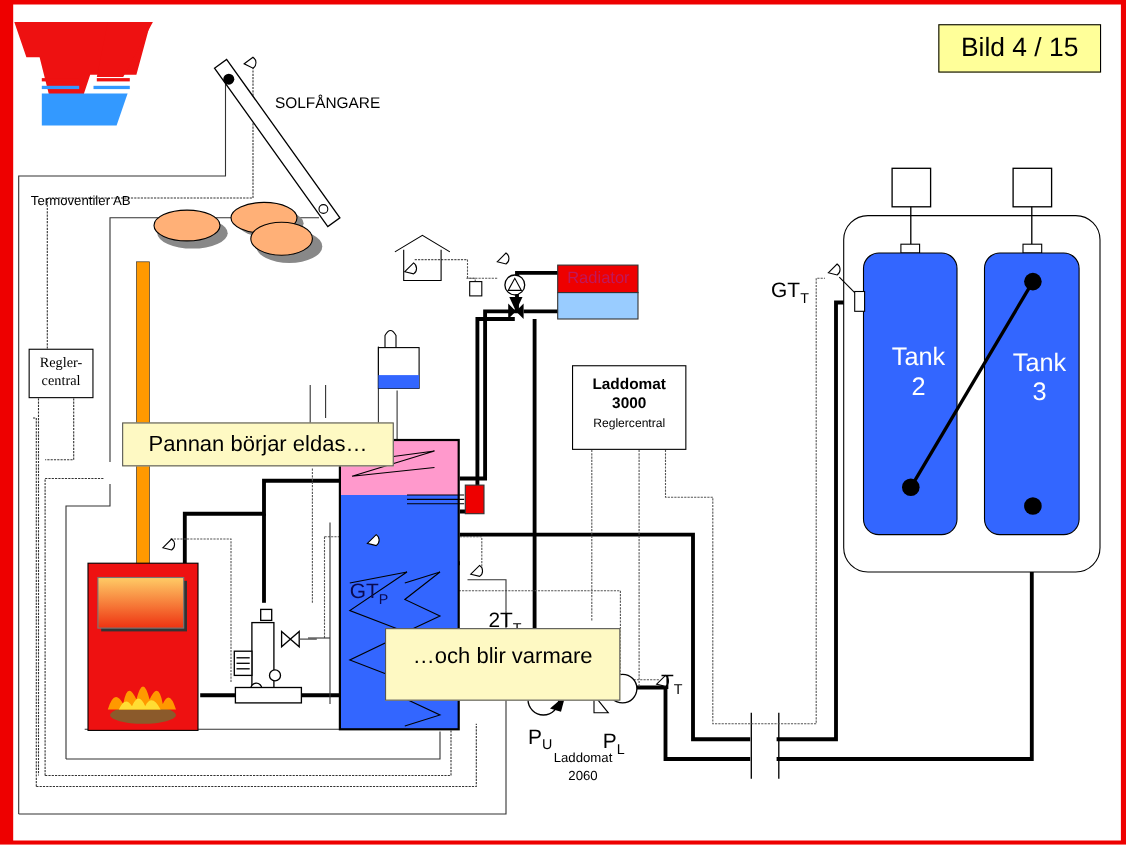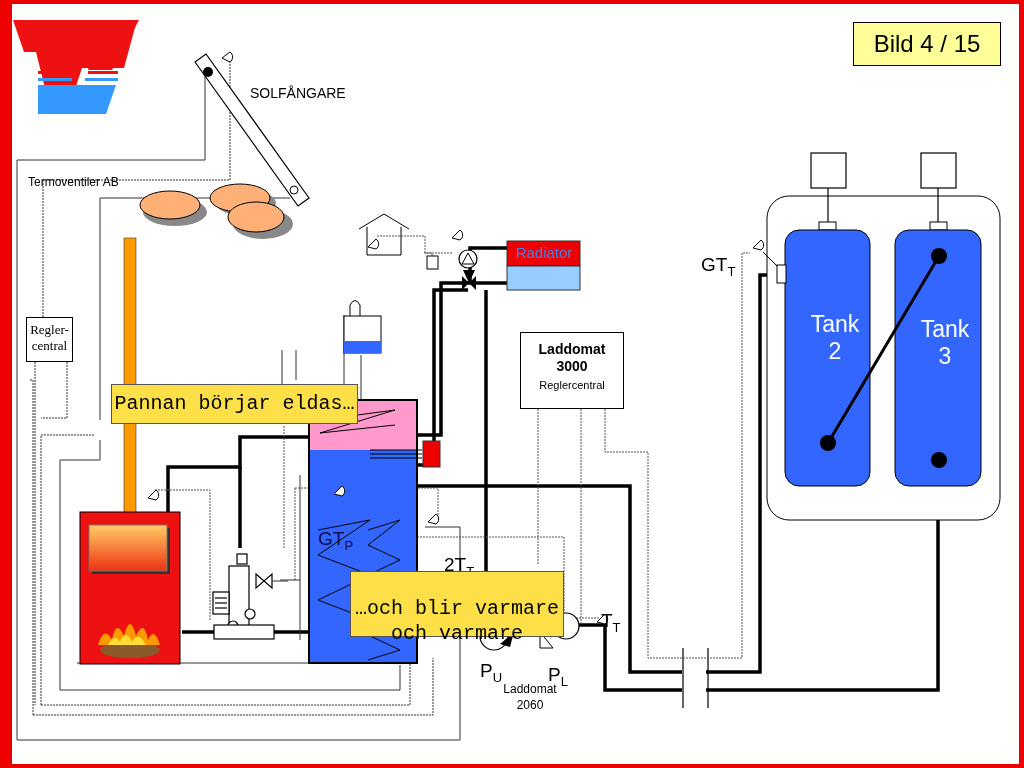--- a/index.html
+++ b/index.html
@@ -3,25 +3,25 @@
 <meta charset="utf-8">
 <style>
   html, body { margin: 0; padding: 0; background: #ffffff; }
   body { width: 1024px; height: 768px; position: relative; overflow: hidden; font-family: "Liberation Sans", sans-serif; }
   .frame { position: absolute; left: 0; top: 0; width: 1024px; height: 768px; box-sizing: border-box; border: 12px solid #ee0000; border-top-width: 4px; border-left-width: 12px; border-right-width: 5px; border-bottom-width: 4px; pointer-events: none; }
   svg.diagram { position: absolute; left: 0; top: 0; }
   .lbl { position: absolute; white-space: nowrap; color: #000; }
   .logo-text { left: 28px; top: 132px; font-size: 12px; font-weight: normal; margin-top: 43px; }
   .solf { left: 250px; top: 85px; font-size: 14px; font-weight: normal; }
   .slide-no { position: absolute; left: 853px; top: 22px; width: 148px; height: 44px; background: #ffff99; border: 1px solid #000; box-sizing: border-box; font-size: 24px; display: flex; align-items: center; justify-content: center; text-align: center; }
-  .regler { position: absolute; left: 26px; top: 317px; width: 47px; height: 45px; border: 1px solid #000; box-sizing: border-box; background: #fff; font-family: "Liberation Serif", serif; font-size: 13px; line-height: 16px; text-align: center; padding-top: 4px; }
-  .callout { position: absolute; background: #fde047; border: 1px solid #555; box-sizing: border-box; color: #000; text-align: center; font-family: Liberation Mono, monospace; }
+  .regler { position: absolute; left: 26px; top: 317px; width: 59px; height: 45px; border: 1px solid #000; box-sizing: border-box; background: #fff; font-family: "Liberation Serif", serif; font-size: 13px; line-height: 16px; text-align: center; padding-top: 4px; }
+  .callout { position: absolute; background: #fef9c3; border: 1px solid #555; box-sizing: border-box; color: #000; text-align: center; }
   .callout-1 { left: 111px; top: 384px; width: 247px; height: 40px; font-size: 20px; line-height: 38px; }
-  .callout-2 { left: 350px; top: 571px; width: 214px; height: 66px; font-size: 20px; line-height: 25px; padding-top: 24px; }
-  .radiator-lbl { position: absolute; left: 508px; top: 244px; width: 72px; color: #3b82f6; font-size: 15px; text-align: center; }
+  .callout-2 { left: 350px; top: 571px; width: 214px; height: 66px; font-size: 20px; line-height: 25px; padding-top: 13px; }
+  .radiator-lbl { position: absolute; left: 508px; top: 244px; width: 72px; color: #be185d; font-size: 15px; text-align: center; }
   .ladd3000 { position: absolute; left: 520px; top: 332px; width: 104px; height: 77px; border: 1.5px solid #000; box-sizing: border-box; background: #fff; text-align: center; }
   .ladd3000 .t1 { font-size: 14px; font-weight: bold; line-height: 17px; margin-top: 8px; }
   .ladd3000 .t2 { font-size: 11px; margin-top: 4px; }
   .tank-lbl { position: absolute; color: #fff; font-size: 23px; text-align: center; line-height: 27px; width: 98px; }
   .sens { position: absolute; font-size: 19px; color: #000; margin-top: 16px; }
   .sens sub { font-size: 13px; vertical-align: -5px; }
   .sens.blue { color: #0a0a50; }
   .ladd5030 { position: absolute; left: 490px; top: 681px; width: 80px; font-size: 12px; text-align: center; line-height: 16px; }
 </style>
 </head>
@@ -258,14 +258,13 @@
 <div class="sens" style="left:548px; top:648px;"><span>P</span><sub>L</sub></div>
 
 <div class="ladd5030">
   <div>Laddomat</div>
   <div>2060</div>
 </div>
 
 <div class="callout callout-1">Pannan börjar eldas…</div>
 <div class="callout callout-2">
   <div>…och blir varmare</div>
-  <div>och varmare</div>
 </div>
 
 </body></html>

